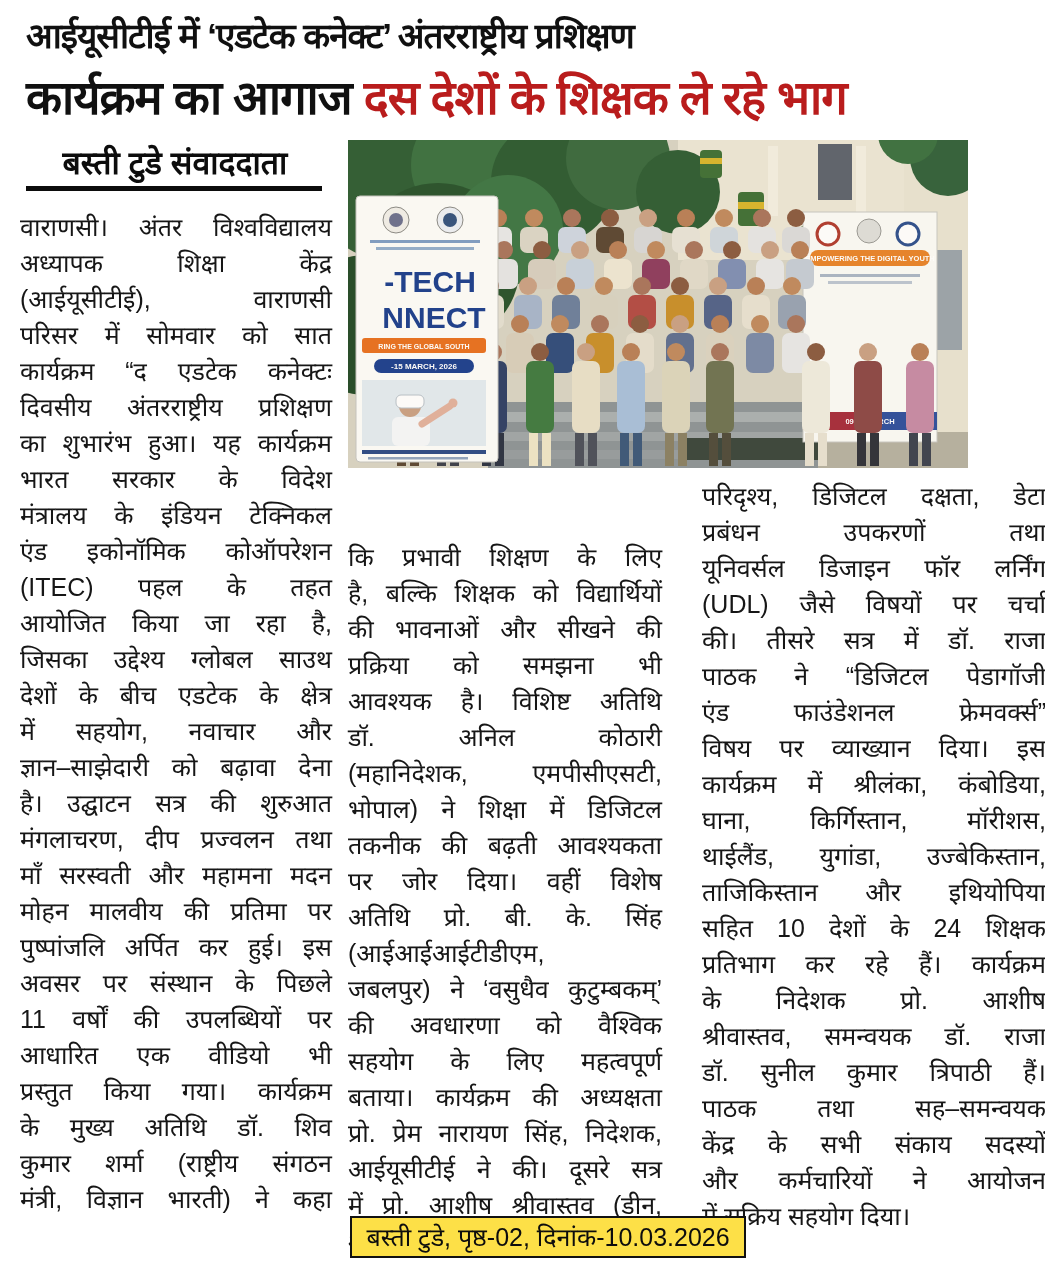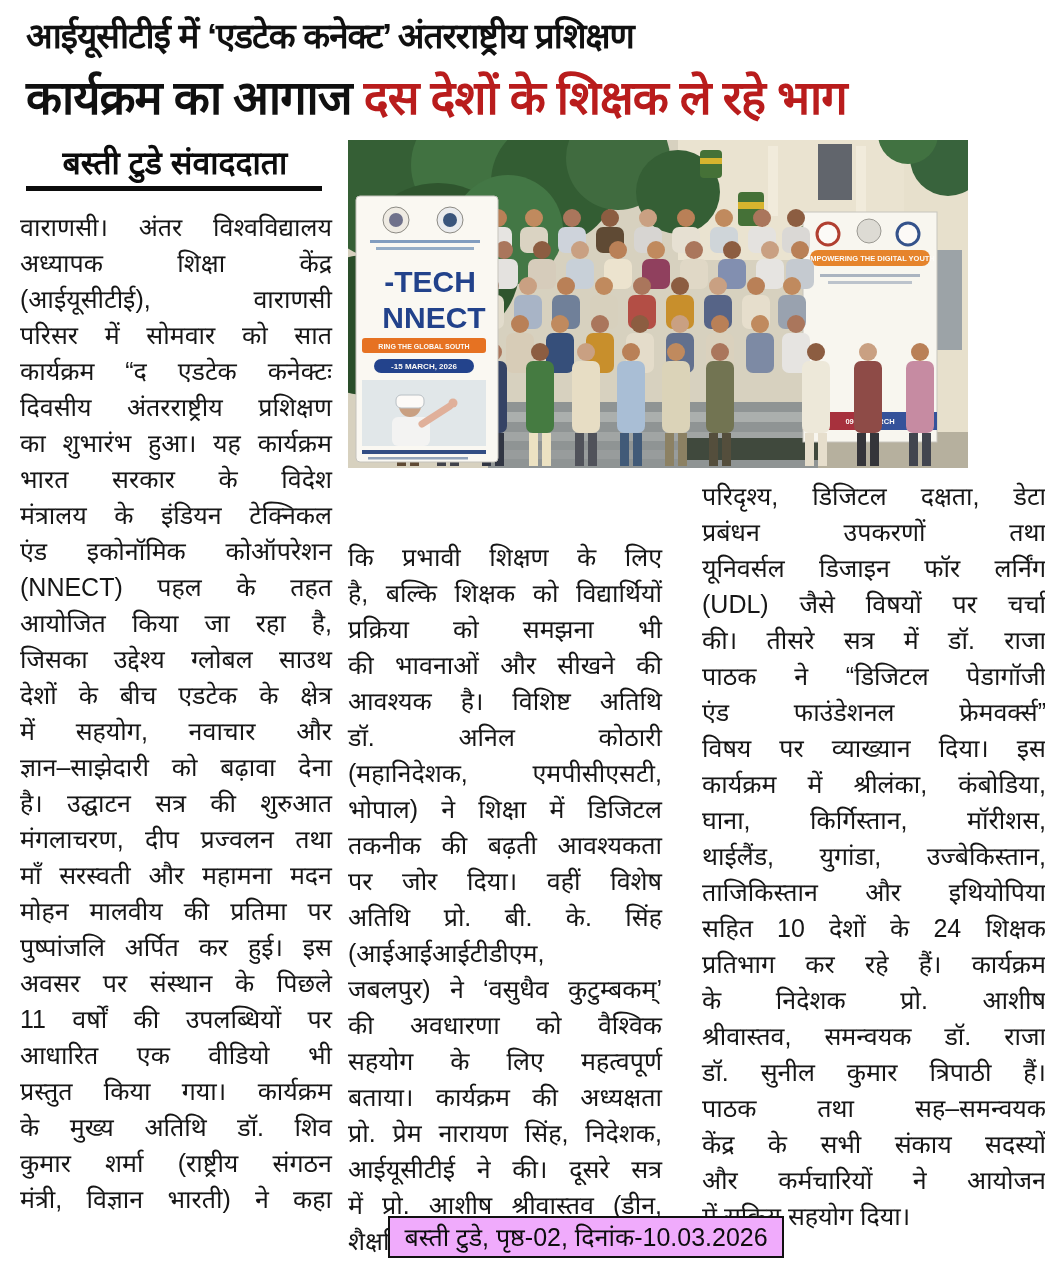--- a/index.html
+++ b/index.html
@@ -33,21 +33,21 @@
   #col1{left:20px;top:209px;width:312px;}
   #col2{left:348px;top:498px;width:314px;margin-top:41px;}
   #col3{left:678px;top:478px;width:344px;margin-left:24px;}
   .photo{
     position:absolute;left:348px;top:140px;width:620px;height:328px;
     background:#737373;overflow:hidden;text-align:center;
   }
   .footer-credit{
     position:absolute;left:350px;top:1216px;width:392px;height:38px;
     border:2px solid #111;font-size:25px;line-height:38px;text-align:center;
-    color:#0d0d0d;background:#f0abfc;margin-left:38px;
+    color:#0d0d0d;background:#fde047;
   }
 </style>
 </head>
 <body>
 
 <div class="headline">
   <div class="h-line1">आईयूसीटीई में ‘एडटेक कनेक्ट’ अंतरराष्ट्रीय प्रशिक्षण</div>
   <div class="h-line2">
     <span>कार्यक्रम का आगाज</span>
     <span class="accent" style="color: #b91c1c;">दस देशों के शिक्षक ले रहे भाग</span>
@@ -372,21 +372,21 @@
     <div class="tline">वाराणसी। अंतर विश्वविद्यालय</div>
     <div class="tline">अध्यापक शिक्षा केंद्र</div>
     <div class="tline">(आईयूसीटीई), वाराणसी</div>
     <div class="tline">परिसर में सोमवार को सात</div>
     <div class="tline">कार्यक्रम “द एडटेक कनेक्टः</div>
     <div class="tline">दिवसीय अंतरराष्ट्रीय प्रशिक्षण</div>
     <div class="tline">का शुभारंभ हुआ। यह कार्यक्रम</div>
     <div class="tline">भारत सरकार के विदेश</div>
     <div class="tline">मंत्रालय के इंडियन टेक्निकल</div>
     <div class="tline">एंड इकोनॉमिक कोऑपरेशन</div>
-    <div class="tline">(NNECT) पहल के तहत</div>
+    <div class="tline">(ITEC) पहल के तहत</div>
     <div class="tline">आयोजित किया जा रहा है,</div>
     <div class="tline">जिसका उद्देश्य ग्लोबल साउथ</div>
     <div class="tline">देशों के बीच एडटेक के क्षेत्र</div>
     <div class="tline">में सहयोग, नवाचार और</div>
     <div class="tline">ज्ञान–साझेदारी को बढ़ावा देना</div>
     <div class="tline">है। उद्घाटन सत्र की शुरुआत</div>
     <div class="tline">मंगलाचरण, दीप प्रज्वलन तथा</div>
     <div class="tline">माँ सरस्वती और महामना मदन</div>
     <div class="tline">मोहन मालवीय की प्रतिमा पर</div>
     <div class="tline">पुष्पांजलि अर्पित कर हुई। इस</div>
@@ -394,22 +394,22 @@
     <div class="tline">11 वर्षों की उपलब्धियों पर</div>
     <div class="tline">आधारित एक वीडियो भी</div>
     <div class="tline">प्रस्तुत किया गया। कार्यक्रम</div>
     <div class="tline">के मुख्य अतिथि डॉ. शिव</div>
     <div class="tline">कुमार शर्मा (राष्ट्रीय संगठन</div>
     <div class="tline">मंत्री, विज्ञान भारती) ने कहा</div>
   </div>
 <div id="col2" class="col">
     <div class="tline">कि प्रभावी शिक्षण के लिए</div>
     <div class="tline">है, बल्कि शिक्षक को विद्यार्थियों</div>
+    <div class="tline">की भावनाओं और सीखने की</div>
     <div class="tline">प्रक्रिया को समझना भी</div>
-    <div class="tline">की भावनाओं और सीखने की</div>
     <div class="tline">आवश्यक है। विशिष्ट अतिथि</div>
     <div class="tline">डॉ. अनिल कोठारी</div>
     <div class="tline">(महानिदेशक, एमपीसीएसटी,</div>
     <div class="tline">भोपाल) ने शिक्षा में डिजिटल</div>
     <div class="tline">तकनीक की बढ़ती आवश्यकता</div>
     <div class="tline">पर जोर दिया। वहीं विशेष</div>
     <div class="tline">अतिथि प्रो. बी. के. सिंह</div>
     <div class="tline">(आईआईआईटीडीएम,</div>
     <div class="tline">जबलपुर) ने ‘वसुधैव कुटुम्बकम्’</div>
     <div class="tline">की अवधारणा को वैश्विक</div>

